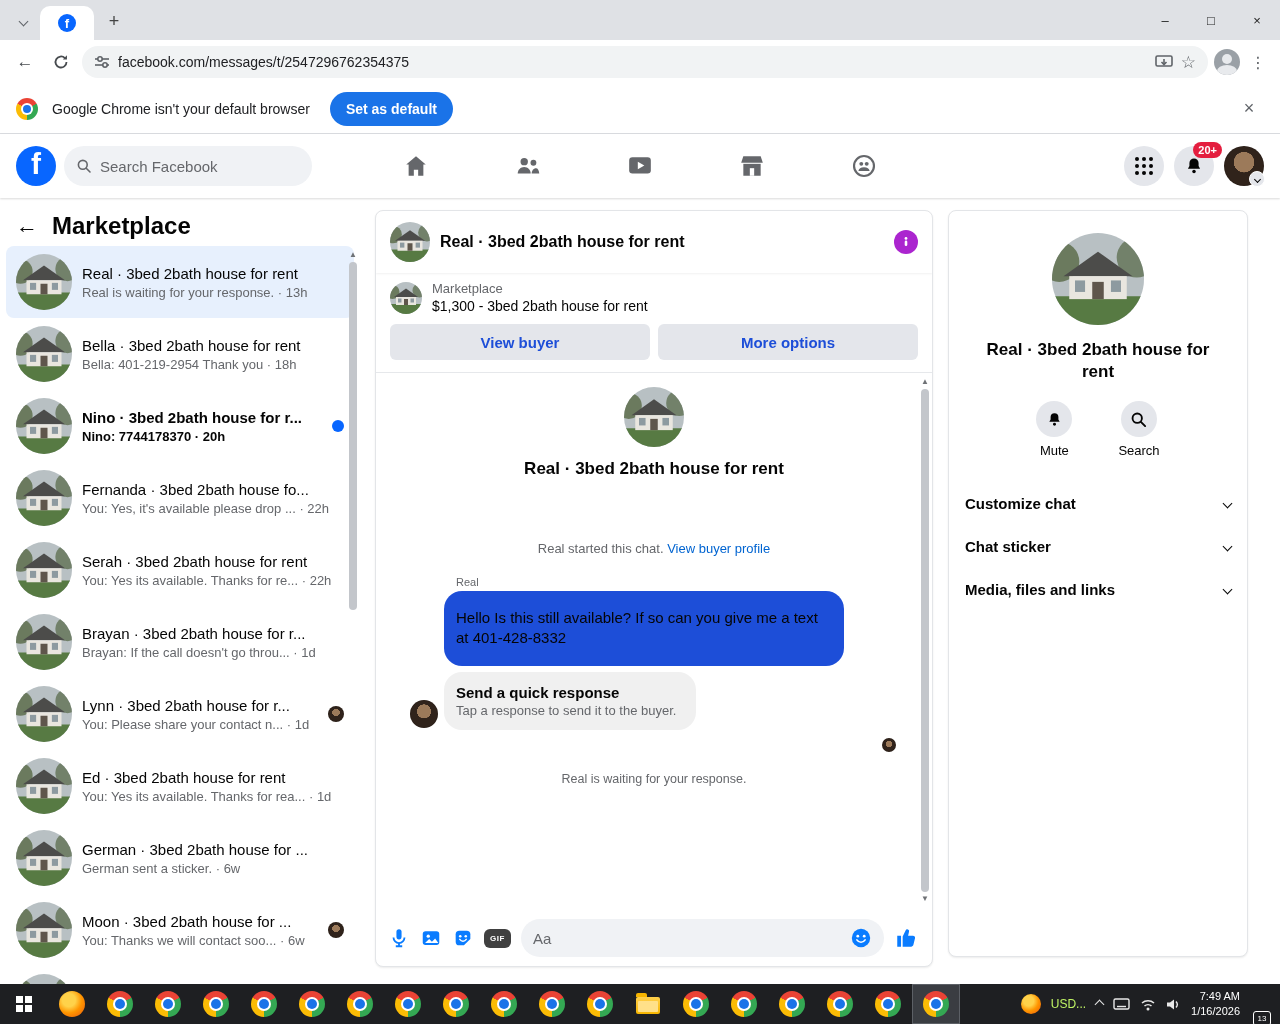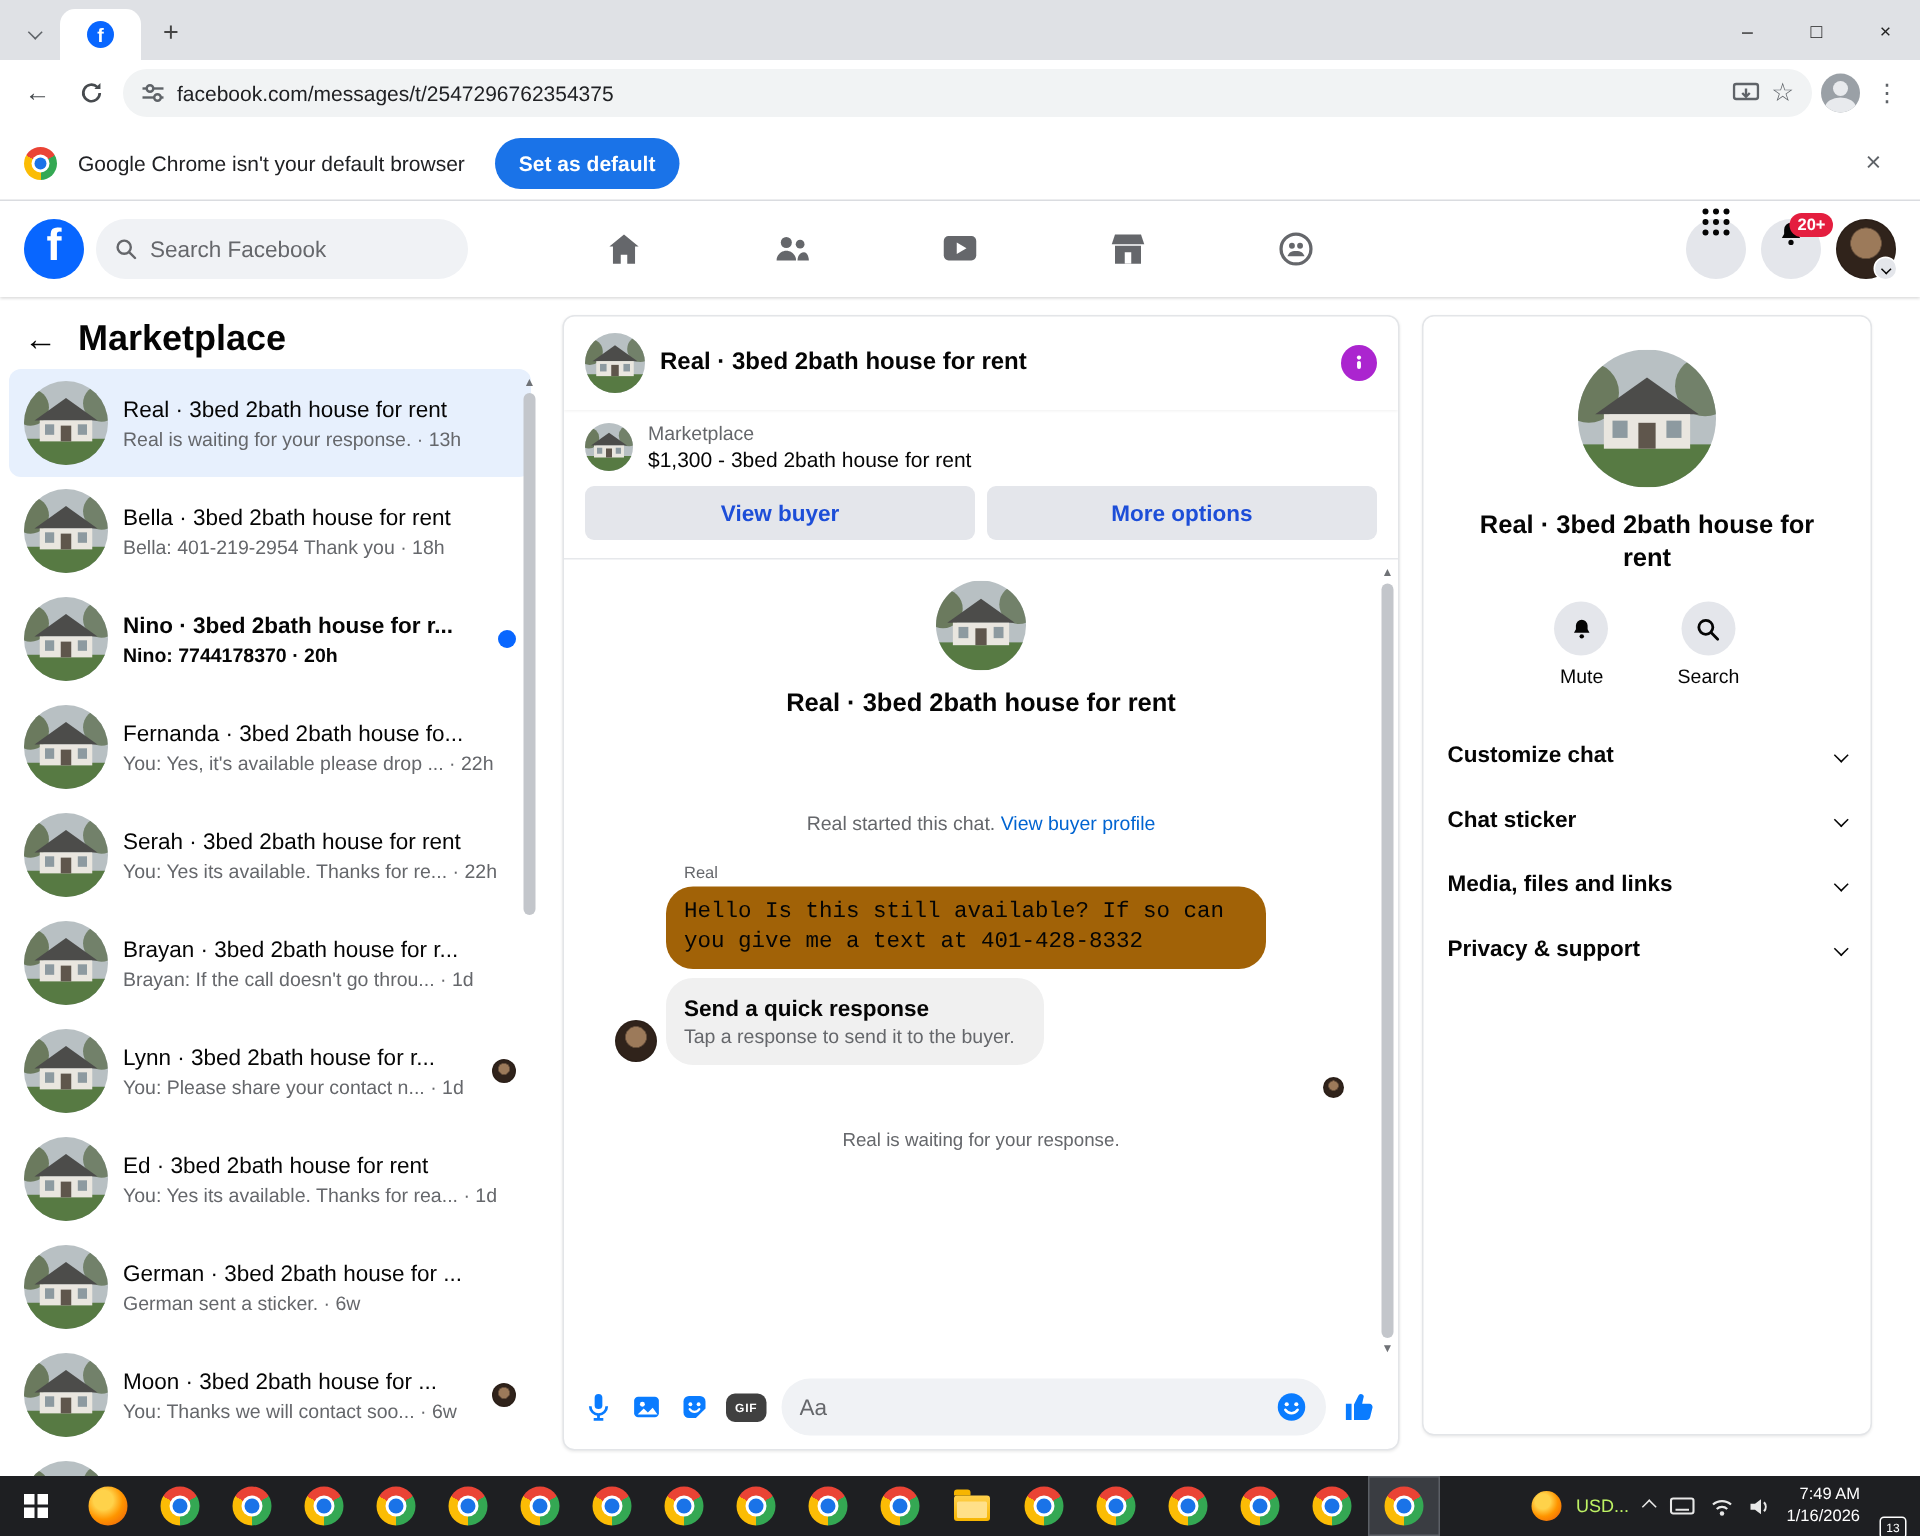--- a/index.html
+++ b/index.html
@@ -37,21 +37,21 @@
   
   .fb-header { position:absolute; top:134px; left:0; right:0; height:64px; background:#fff; box-shadow:0 1px 2px rgba(0,0,0,.15); z-index:5; }
   .fbh-left { position:absolute; left:16px; top:12px; display:flex; align-items:center; gap:8px; }
   .fb-logo { width:40px; height:40px; border-radius:50%; background:#0866ff; color:#fff; font-size:30px; font-weight:bold; display:flex; align-items:center; justify-content:center; padding-bottom:4px; }
   .fb-search { width:248px; height:40px; border-radius:20px; background:#f0f2f5; display:flex; align-items:center; padding:0 12px; gap:8px; }
   .fb-search input { border:none; background:transparent; outline:none; font-size:15px; color:#65676b; width:180px; font-family:inherit; }
   .fb-search input::placeholder { color:#65676b; }
   .fbh-nav { position:absolute; left:50%; transform:translateX(-50%); top:0; height:64px; display:flex; }
   .fbh-nav .navitem { width:112px; height:64px; display:flex; align-items:center; justify-content:center; color:#65676b; }
   .fbh-right { position:absolute; right:16px; top:12px; display:flex; align-items:center; gap:10px; }
-  .circle-btn { width:40px; height:40px; border-radius:50%; background:#e4e6eb; display:flex; justify-content:center; position:relative; color:#050505; }
+  .circle-btn { width:40px; height:40px; border-radius:50%; background:#e4e6eb; display:flex; align-items:center; justify-content:center; position:relative; color:#050505; }
   .grid-dot { width:4px; height:4px; border-radius:50%; background:#050505;
     box-shadow:7px 0 0 #050505, 14px 0 0 #050505, 0 7px 0 #050505, 7px 7px 0 #050505, 14px 7px 0 #050505, 0 14px 0 #050505, 7px 14px 0 #050505, 14px 14px 0 #050505;
     transform:translate(-7px,-7px); }
   .notif-badge { position:absolute; top:-4px; right:-8px; background:#e41e3f; color:#fff; font-size:11px; font-weight:700; border-radius:10px; padding:2px 5px; }
   .header-avatar { width:40px; height:40px; border-radius:50%; position:relative; }
   .avatar-chev { position:absolute; right:-2px; bottom:-2px; width:16px; height:16px; border-radius:50%; background:#e4e6eb; border:1px solid #fff; display:flex; align-items:center; justify-content:center; }
 
   
   .content { position:absolute; top:198px; left:0; right:0; bottom:40px; background:#fff; }
 
@@ -89,21 +89,21 @@
   .mp-buttons { display:flex; gap:8px; margin-top:10px; }
   .mp-btn { flex:1; height:36px; border:none; border-radius:6px; background:#e4e6eb; font-size:15px; font-weight:600; color:#1d4ed8; font-family:inherit; }
 
   .messages { flex:1; position:relative; display:flex; flex-direction:column; align-items:center; overflow:hidden; padding:0 22px; }
   .chat-intro { display:flex; flex-direction:column; align-items:center; margin-top:14px; }
   .intro-title { font-size:17px; font-weight:700; margin-top:12px; }
   .started-line { margin-top:62px; font-size:13px; color:#65676b; }
   .blue-link { color:#0064d1; }
   .msg-group { align-self:stretch; position:relative; padding-left:46px; margin-top:20px; }
   .sender-label { font-size:11px; color:#65676b; margin:0 0 3px 12px; }
-  .bubble { display:inline-block; background:#a16207; border-radius:18px; padding:7px 12px; font-size:15px; line-height:1.35; max-width:400px; color:#050505;font-family:Liberation Mono, monospace; }
+  .bubble { display:inline-block; background:#1d4ed8; border-radius:18px; padding:17px 12px; font-size:15px; line-height:1.35; max-width:400px; color:#050505; }
   .quick-card { background:#f0f0f0; border-radius:18px; padding:12px; width:252px; margin-top:6px; }
   .quick-title { font-size:15px; font-weight:700; }
   .quick-sub { font-size:13px; color:#65676b; margin-top:2px; }
   .quick-btns { display:flex; flex-direction:column; gap:8px; margin-top:10px; }
   .quick-btn { height:34px; border:none; border-radius:8px; background:#e0e2e6; font-size:15px; font-weight:600; color:#050505; font-family:inherit; }
   .group-avatar { position:absolute; left:12px; bottom:2px; }
   .seen-row { align-self:flex-end; margin:8px 14px 0 0; }
   .waiting-line { margin-top:16px; font-size:12.5px; color:#65676b; }
   .msg-scroll { position:absolute; right:2px; top:4px; bottom:6px; width:10px; display:flex; flex-direction:column; align-items:center; }
   .msg-thumb { width:8px; flex:1; background:#c3c6cb; border-radius:4px; margin:2px 0; }
@@ -581,24 +581,20 @@
           <span class="chev"></span>
         </div>
         <div class="ic-section">
           <span>Chat sticker</span>
           <span class="chev"></span>
         </div>
         <div class="ic-section">
           <span>Media, files and links</span>
           <span class="chev"></span>
         </div>
-        <div class="ic-section">
-          <span>Privacy &amp; support</span>
-          <span class="chev"></span>
-        </div>
       </div>
     </aside>
   </div>
 
   <div class="taskbar">
     <button class="tb-btn">
       <span class="win-logo">
           <span></span>
           <span></span>
           <span></span>

